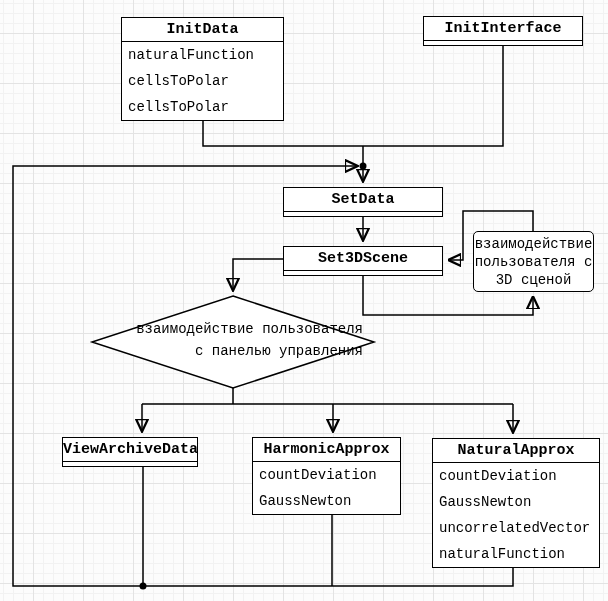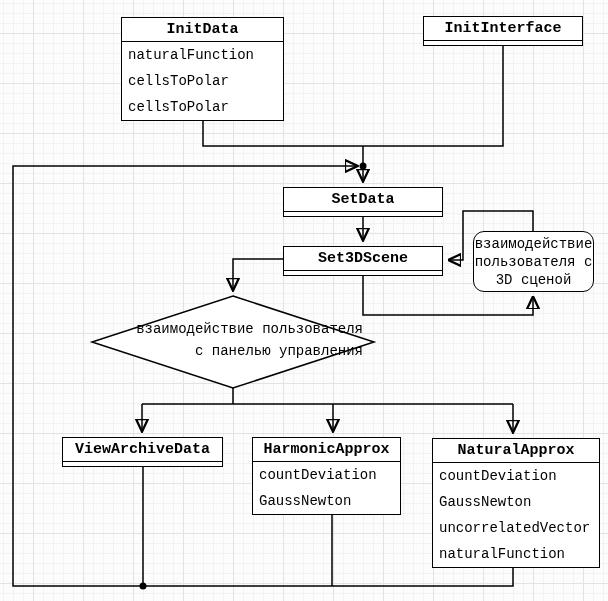--- a/index.html
+++ b/index.html
@@ -23,21 +23,21 @@
   .node{position:absolute;box-sizing:border-box;background:#fff;border:1.5px solid #000;}
   .title{
     border-bottom:1.5px solid #000;
     height:23px;line-height:23px;
     text-align:center;font-weight:bold;font-size:15px;
     white-space:nowrap;overflow:hidden;
   }
   .stub{height:4px;}
   .row{height:26px;line-height:26px;padding-left:6px;font-size:14px;white-space:nowrap;overflow:hidden;}
   .rounded{
-    border-radius:11px;
+    border-radius:5px;
     display:flex;flex-direction:column;align-items:center;justify-content:center;
     text-align:center;font-size:14px;line-height:18px;
   }
   .label-line{white-space:nowrap;}
   .diamond-label{
     position:absolute;left:103px;top:318px;width:260px;
     text-align:right;font-size:14px;line-height:22px;
   }
 </style>
 </head>
@@ -99,21 +99,21 @@
     <div class="label-line">взаимодействие</div>
     <div class="label-line">пользователя с</div>
     <div class="label-line">3D сценой</div>
   </div>
 
   <div class="diamond-label">
     <div class="label-line">взаимодействие пользователя</div>
     <div class="label-line">с панелью управления</div>
   </div>
 
-  <div class="node" style="left:62px;top:437px;width:161px">
+  <div class="node" style="left:62px;top:437px;width:136px">
     <div class="title">ViewArchiveData</div>
     <div class="stub"></div>
   </div>
 
   <div class="node" style="left:252px;top:437px;width:149px">
     <div class="title">HarmonicApprox</div>
     <div class="row">countDeviation</div>
     <div class="row">GaussNewton</div>
   </div>
 

